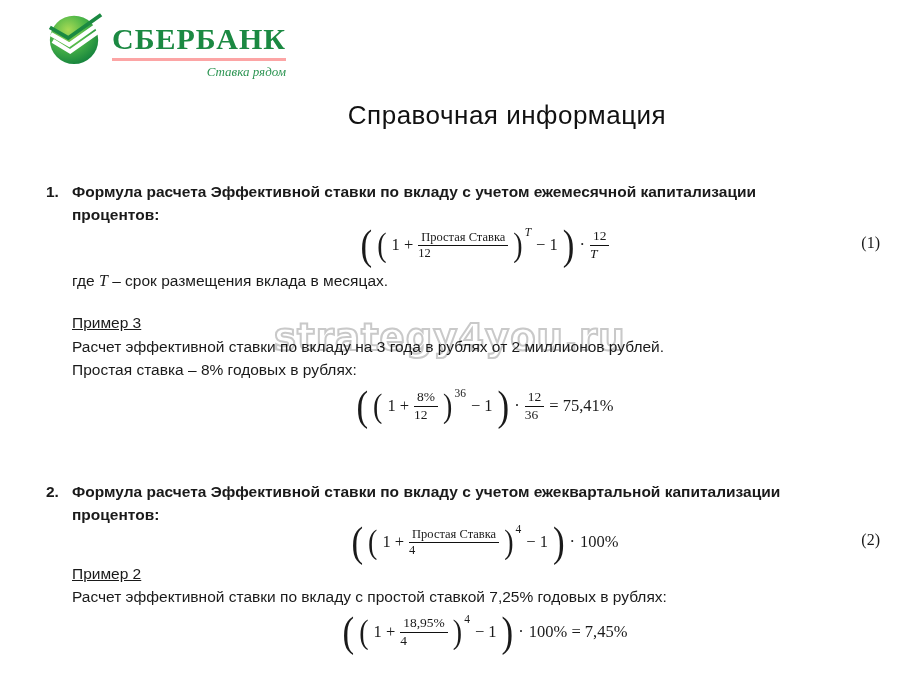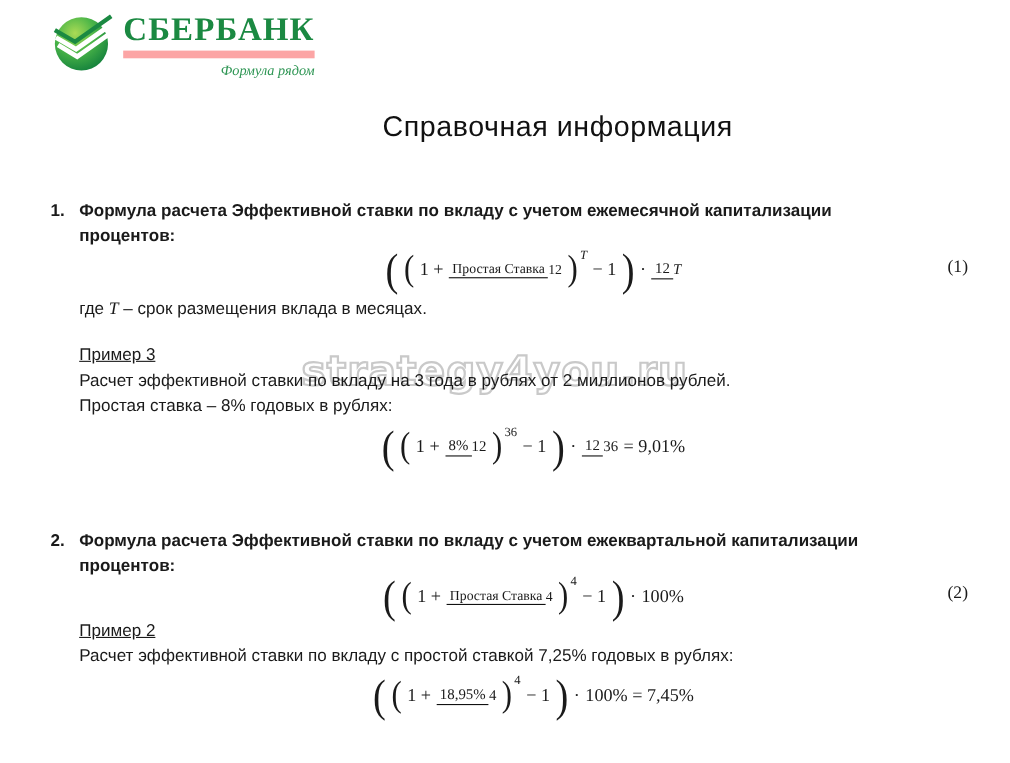--- a/index.html
+++ b/index.html
@@ -3,21 +3,21 @@
 <meta charset="utf-8">
 <style>
   html,body{margin:0;padding:0;background:#fff;}
   .page{position:relative;width:918px;height:694px;background:#fff;overflow:hidden;
         font-family:"Liberation Sans",sans-serif;color:#1a1a1a;}
 
   
   .logo{position:absolute;left:46px;top:8px;display:flex;gap:8px;align-items:flex-start;z-index:2;}
   .logo-text{padding-top:4px;}
   .brand{font-family:"Liberation Serif",serif;font-weight:700;font-size:30px;line-height:1;
-         color:#1b8942;letter-spacing:1px;border-bottom:7px solid #fca5a5;padding-bottom:4px;}
+         color:#1b8942;letter-spacing:1px;border-bottom:3px solid #fca5a5;padding-bottom:4px;margin-top:12px;}
   .tagline{text-align:right;font-style:italic;font-size:13px;color:#2d9553;margin-top:3px;
            font-family:"Liberation Serif",serif;}
 
   
   .title{position:absolute;top:100px;left:0;width:100%;text-align:center;font-size:26px;
          letter-spacing:.5px;color:#111;z-index:2;margin-left:48px;}
 
   
   .watermark{position:absolute;left:274px;top:316px;z-index:1;font-family:"DejaVu Sans",sans-serif;
              font-weight:700;font-size:37px;letter-spacing:1px;color:rgba(255,255,255,.18);
@@ -38,21 +38,21 @@
   
   .eqrow{position:absolute;left:46px;right:38px;text-align:center;z-index:2;}
   .eq1{top:222px;} .eqx1{top:383px;} .eq2{top:519px;} .eqx2{top:609px;}
   .formula{display:inline-flex;align-items:center;gap:5px;position:relative;left:22px;
            font-family:"Liberation Serif",serif;font-size:16.5px;height:46px;}
   .eq-no{position:absolute;right:0;top:12px;font-family:"Liberation Serif",serif;font-size:16px;}
   .paren{font-family:"Liberation Serif",serif;font-weight:400;line-height:1;display:inline-block;
          transform:scaleY(1.18);}
   .paren.lg{font-size:28px;}
   .paren.xl{font-size:35px;}
-  .frac{display:inline-flex;flex-direction:row;align-items:center;line-height:1.2;font-size:13.5px;}
+  .frac{display:inline-flex;flex-direction:column;align-items:flex-start;line-height:1.2;font-size:13.5px;}
   .frac .num{border-bottom:1px solid #111;padding:0 3px;}
   .frac.small{font-size:12.5px;}
   .sup{font-size:11.5px;position:relative;top:-13px;margin-left:-3px;}
   .it{font-family:"Liberation Serif",serif;font-style:italic;}
   .note .it{font-size:16px;}
 </style>
 </head>
 <body>
 
 <div class="page">
@@ -70,21 +70,21 @@
           </radialGradient>
         </defs>
         <circle cx="29" cy="33" r="25" fill="url(#g)"></circle>
         <path d="M4 20 L23 31 L57 7" stroke="#1b8942" stroke-width="4" fill="none"></path>
         <path d="M5 27 L24 38 L58 14" stroke="#ffffff" stroke-width="4.5" fill="none"></path>
         <path d="M7 34 L25 45 L59 21" stroke="#ffffff" stroke-width="4.5" fill="none"></path>
       </svg>
     </span>
     <span class="logo-text">
       <div class="brand">СБЕРБАНК</div>
-      <div class="tagline">Формула рядом</div>
+      <div class="tagline">Ставка рядом</div>
     </span>
   </div>
 
   <div class="title">Справочная информация</div>
 
   <div class="sec s1">
     <span class="num">1.</span>
     <span>
       <span>Формула расчета Эффективной ставки по вкладу с учетом ежемесячной капитализации</span><br>
       <span>процентов:</span>
@@ -132,21 +132,21 @@
         </span>
         <span class="paren lg">)</span>
         <span class="sup">36</span>
         <span class="ftxt">− 1</span>
         <span class="paren xl">)</span>
         <span class="ftxt">·</span>
         <span class="frac">
           <span class="num">12</span>
           <span class="den">36</span>
         </span>
-        <span class="ftxt">= 9,01%</span>
+        <span class="ftxt">= 75,41%</span>
       </span>
   </div>
 
   <div class="sec s2">
     <span class="num">2.</span>
     <span>
       <span>Формула расчета Эффективной ставки по вкладу с учетом ежеквартальной капитализации</span><br>
       <span>процентов:</span>
     </span>
   </div>

